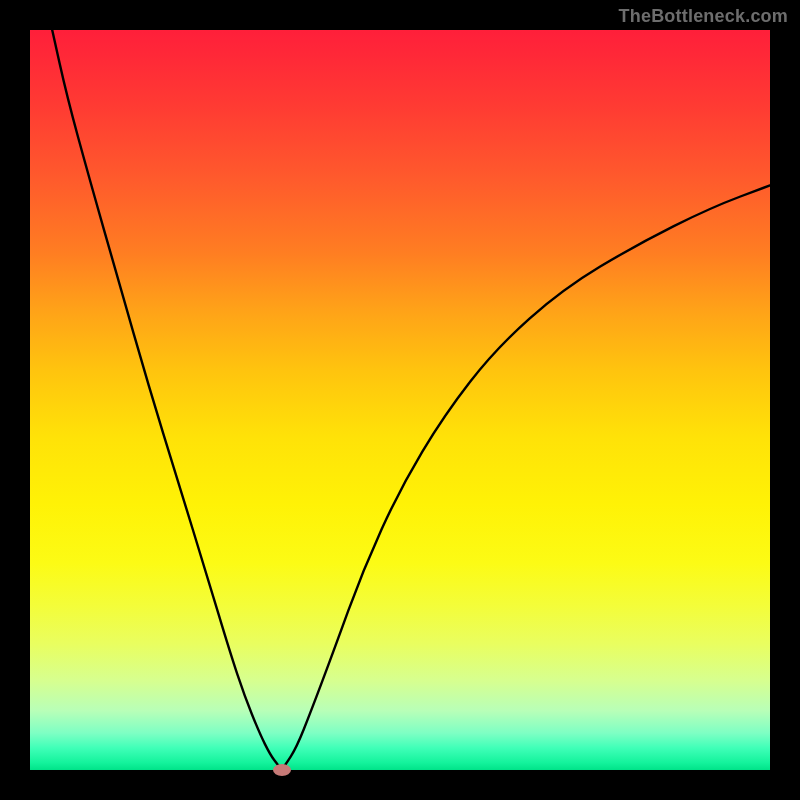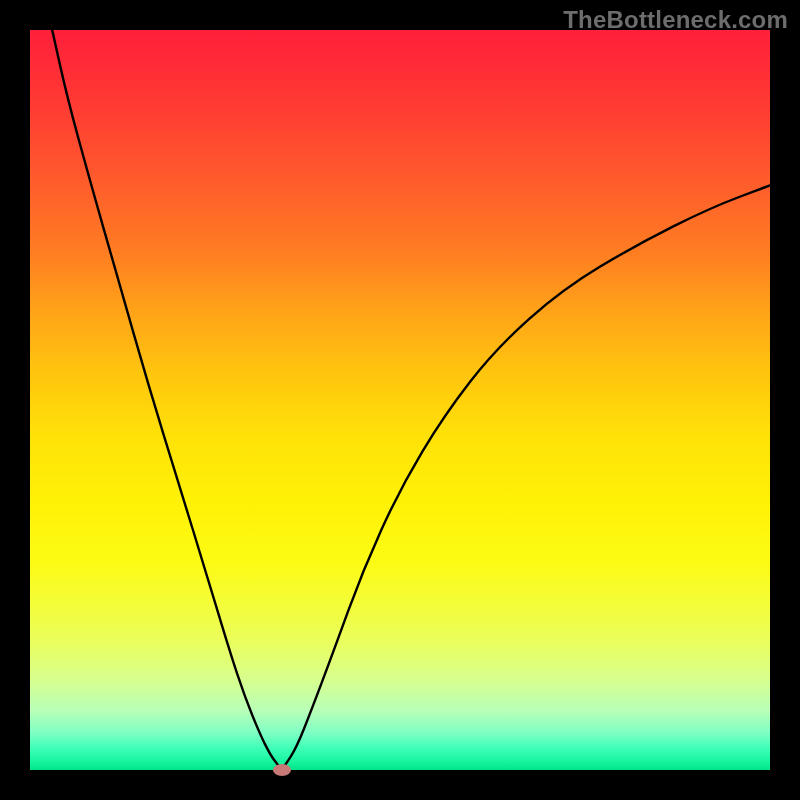--- a/index.html
+++ b/index.html
@@ -34,21 +34,21 @@
       #40ffb8 97%,
       #14f39c 99%,
       #00e389 100%
     );
   }
   .watermark {
     position: absolute;
     top: 6px;
     right: 12px;
     font-family: Arial, Helvetica, sans-serif;
-    font-size: 24px;
+    font-size: 18px;
     font-weight: bold;
     color: #6d6d6d;
     letter-spacing: 0.2px;
     user-select: none;
   }
   .curve-svg {
     position: absolute;
     left: 0;
     top: 0;
     width: 740px;

